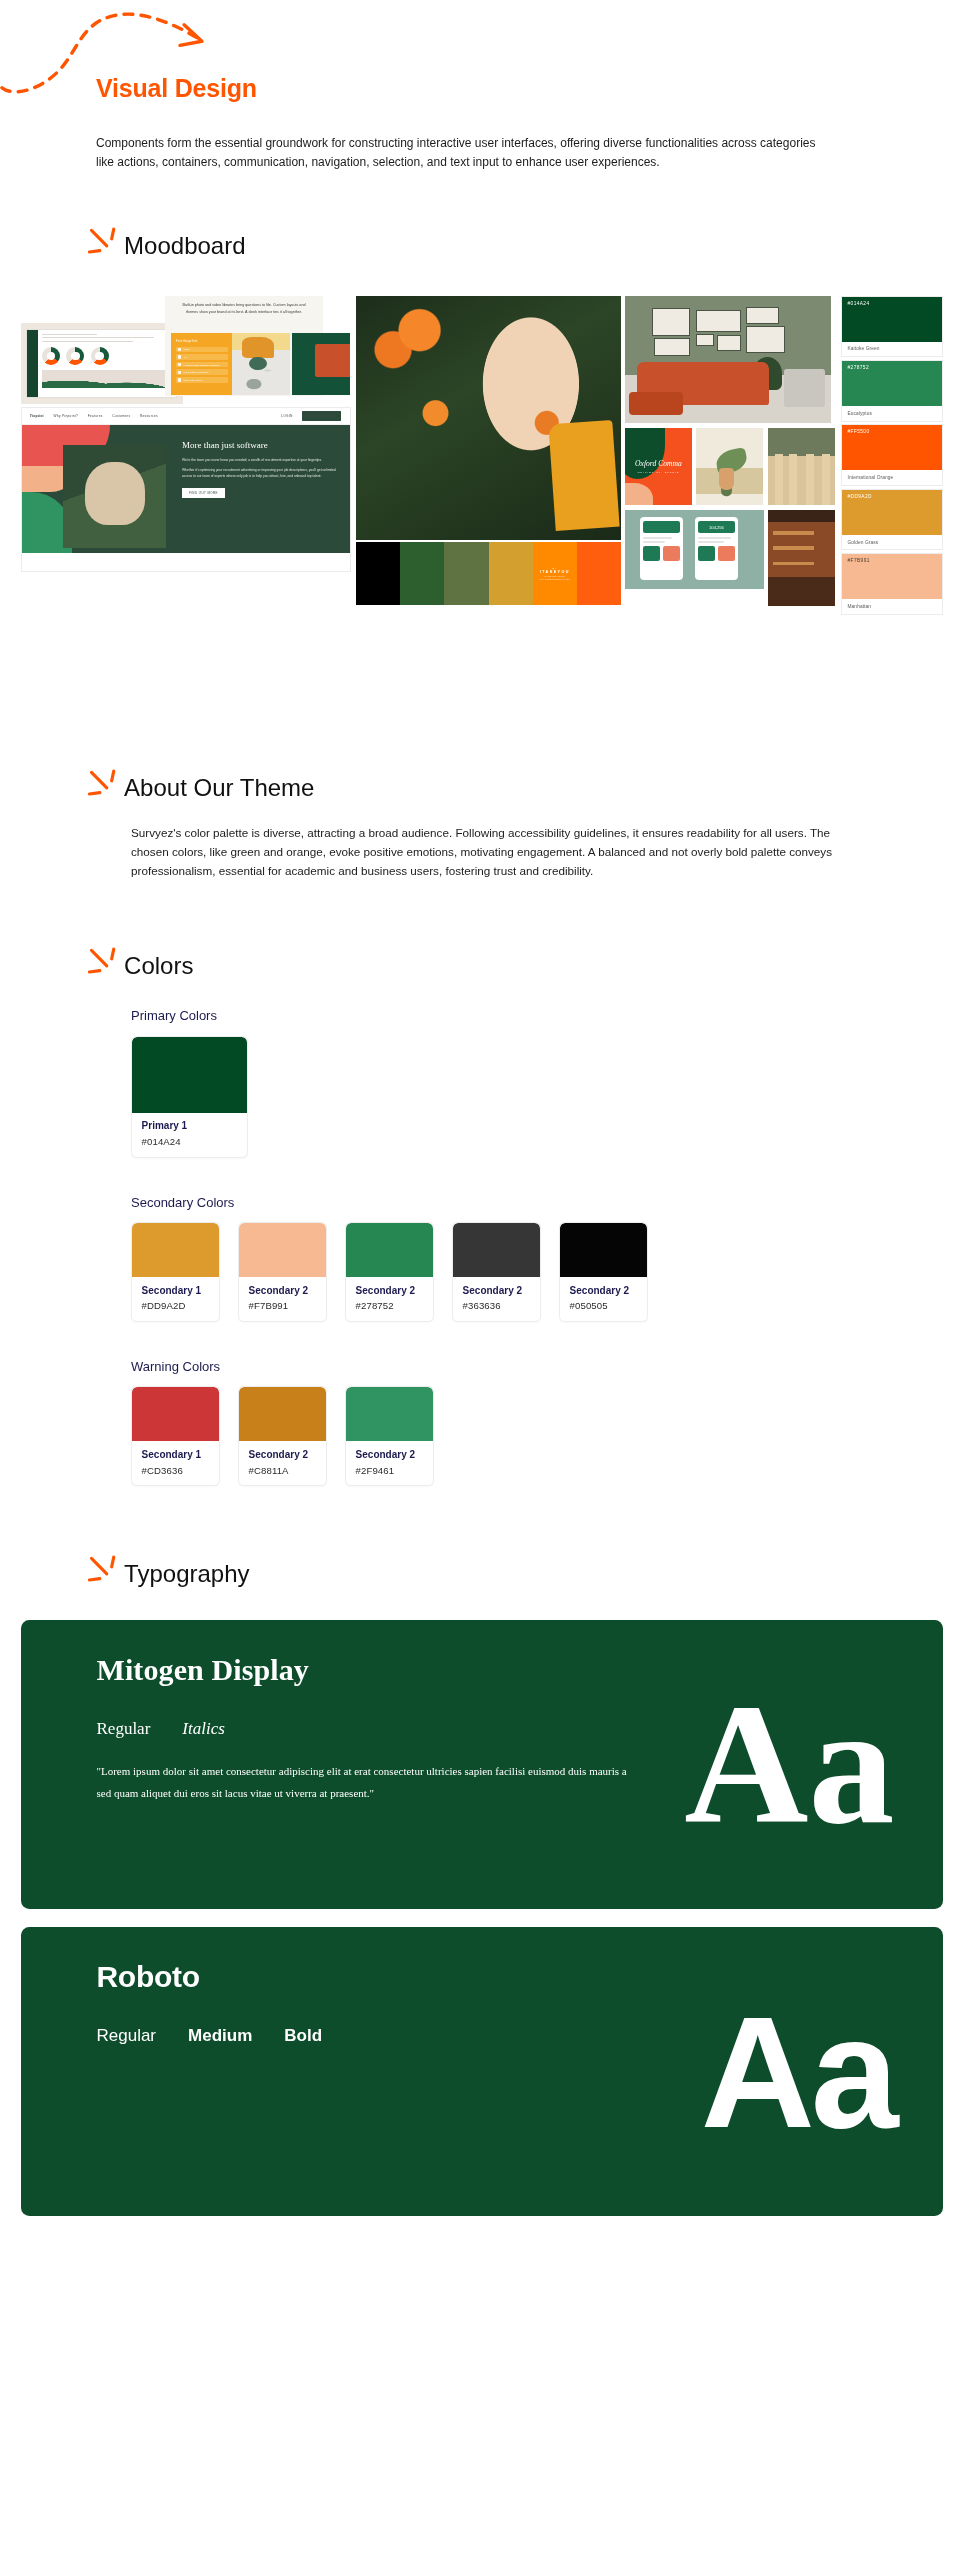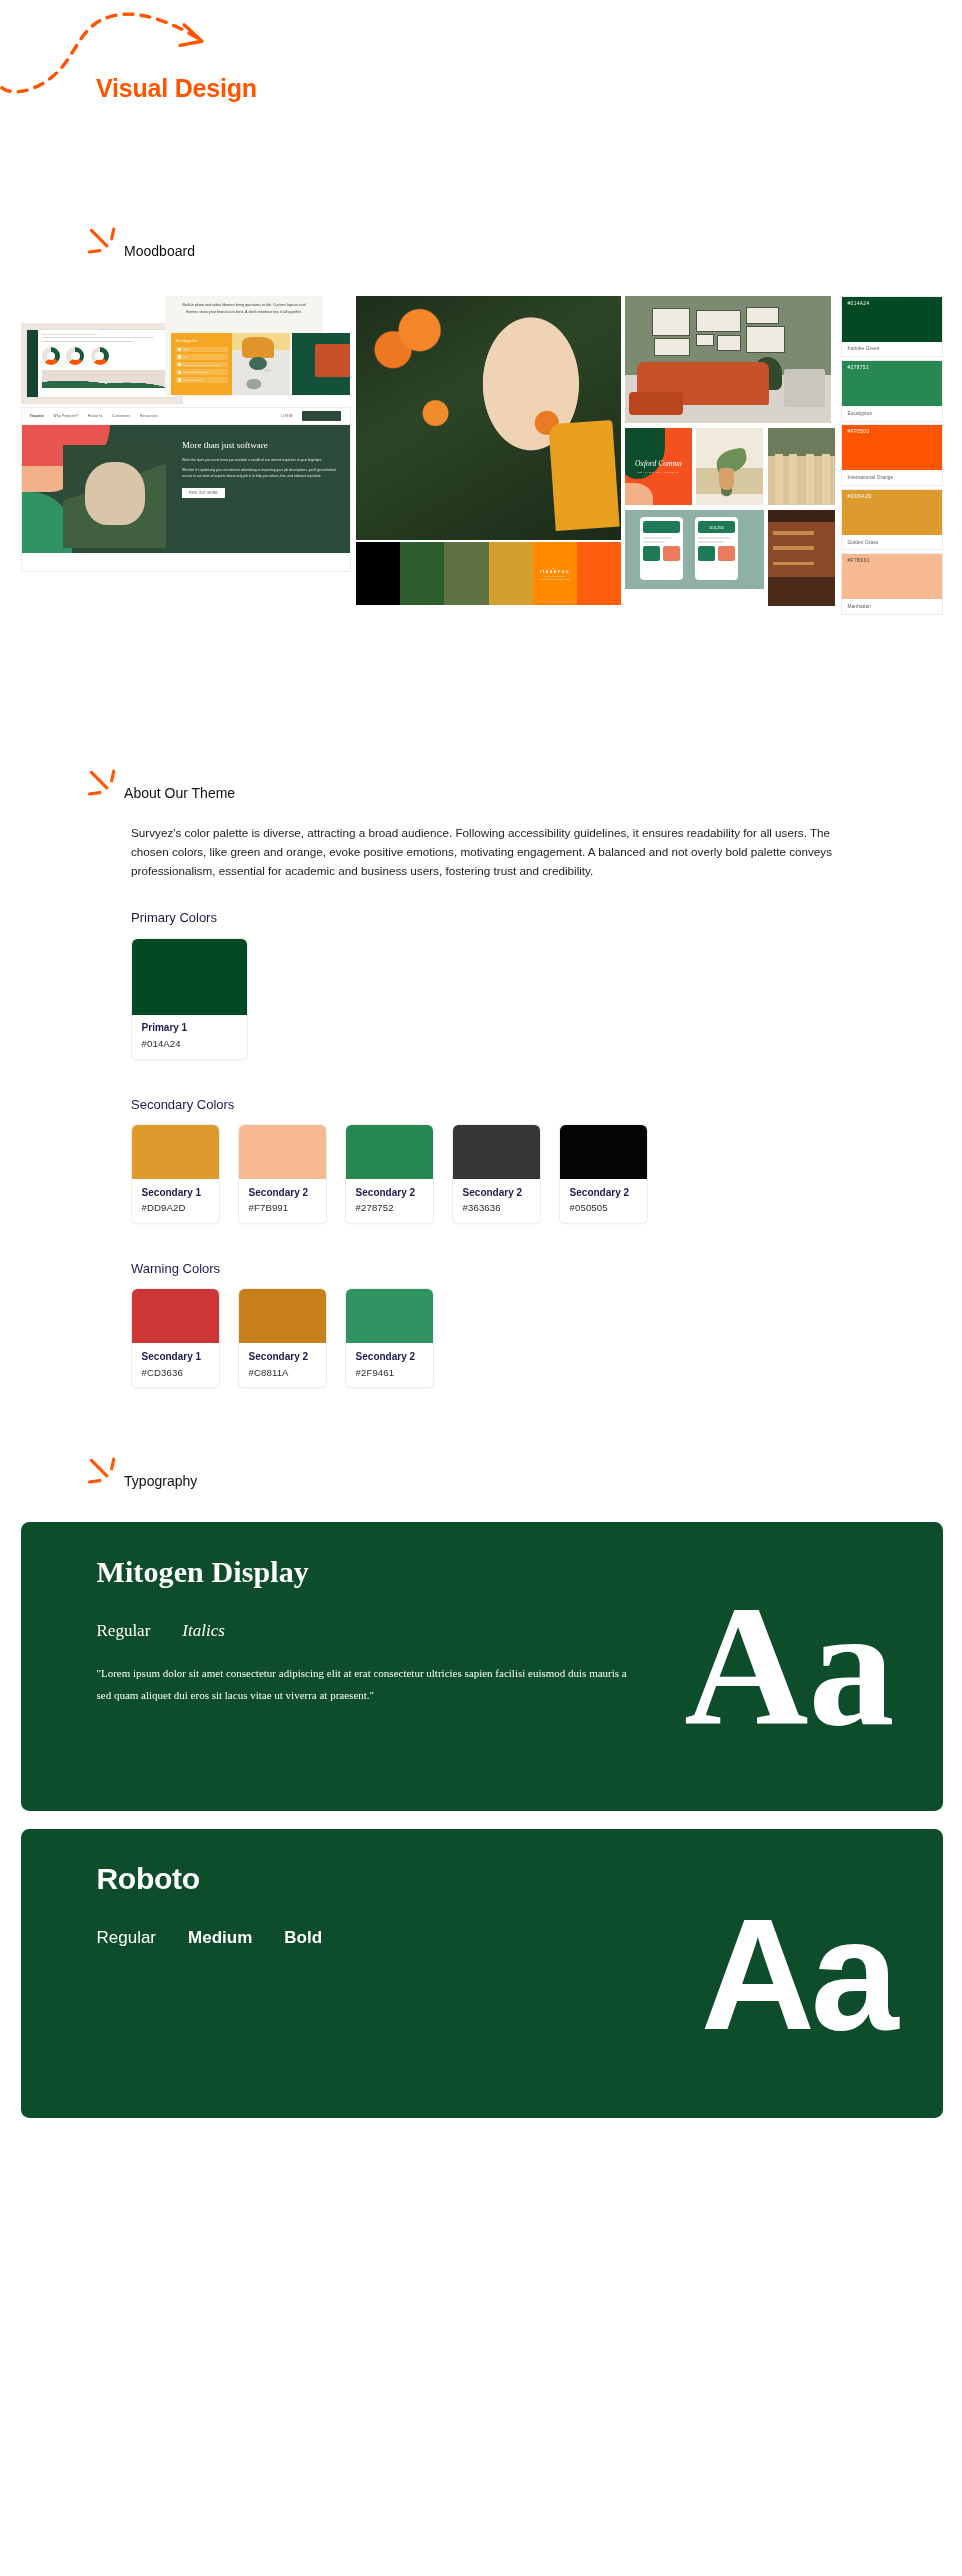--- a/index.html
+++ b/index.html
@@ -50,21 +50,21 @@
     display: flex;
     align-items: flex-end;
     gap: 4.1px;
   }
   .spark {
     width: 32px; height: 32px;
     flex: 0 0 32px;
     display:block;
   }
   .section-head .label {
-    font-size: 14px;
+    font-size: 24px;
     font-weight: 400;
     color: #111111;
     line-height: 1;
     padding-bottom: 1.4px;
   }
 
   
   .moodboard {
     position: relative;
     width: 773px;
@@ -431,20 +431,21 @@
 <div class="page">
 
   <section class="hero" style="height:227px;">
 
     <svg class="squiggle-arrow" viewBox="0 0 340 130">
       <path d="M2 118 C 20 132, 60 120, 86 92 C 112 64, 118 26, 160 14 C 200 2, 250 22, 292 48" fill="none" stroke="#FF5500" stroke-width="5" stroke-linecap="round" stroke-dasharray="13 12"></path>
       <path d="M268 26 L294 50 L262 56" fill="none" stroke="#FF5500" stroke-width="5" stroke-linecap="round" stroke-linejoin="round"></path>
     </svg>
 
     <h1 class="hero-title">Visual Design</h1>
+    <p class="hero-desc">Components form the essential groundwork for constructing interactive user interfaces, offering diverse functionalities across categories like actions, containers, communication, navigation, selection, and text input to enhance user experiences.</p>
   </section>
 
   <div class="sec" style="padding-left:88px; height:48px;">
     <div class="section-head">
       <svg class="spark" viewBox="0 0 46 46">
         <line x1="5" y1="5" x2="27" y2="27" stroke="#FF5500" stroke-width="4.5" stroke-linecap="round"></line>
         <line x1="37" y1="3" x2="34" y2="17" stroke="#FF5500" stroke-width="4.5" stroke-linecap="round"></line>
         <line x1="2" y1="36" x2="17" y2="34" stroke="#FF5500" stroke-width="4.5" stroke-linecap="round"></line>
       </svg>
       <span class="label">Moodboard</span>
@@ -640,20 +641,30 @@
         <line x1="37" y1="3" x2="34" y2="17" stroke="#FF5500" stroke-width="4.5" stroke-linecap="round"></line>
         <line x1="2" y1="36" x2="17" y2="34" stroke="#FF5500" stroke-width="4.5" stroke-linecap="round"></line>
       </svg>
       <span class="label">About Our Theme</span>
     </div>
   </div>
   <div class="sec-body" style="margin-top:23.4px;">
     <p class="para">Survyez's color palette is diverse, attracting a broad audience. Following accessibility guidelines, it ensures readability for all users. The chosen colors, like green and orange, evoke positive emotions, motivating engagement. A balanced and not overly bold palette conveys professionalism, essential for academic and business users, fostering trust and credibility.</p>
   </div>
 
+  <div class="sec" style="padding-left:88px; margin-top:66px;">
+    <div class="section-head">
+      <svg class="spark" viewBox="0 0 46 46">
+        <line x1="5" y1="5" x2="27" y2="27" stroke="#FF5500" stroke-width="4.5" stroke-linecap="round"></line>
+        <line x1="37" y1="3" x2="34" y2="17" stroke="#FF5500" stroke-width="4.5" stroke-linecap="round"></line>
+        <line x1="2" y1="36" x2="17" y2="34" stroke="#FF5500" stroke-width="4.5" stroke-linecap="round"></line>
+      </svg>
+      <span class="label">Colors</span>
+    </div>
+  </div>
 
   <div class="sec-body" style="margin-top:29px;">
     <div class="color-group-title">Primary Colors</div>
     <div class="swatch-row primary">
 
       <div class="sw-card">
         <div class="fill" style="background:#014A24"></div>
         <div class="meta">
           <div class="n">Primary 1</div>
           <div class="h">#014A24</div>

